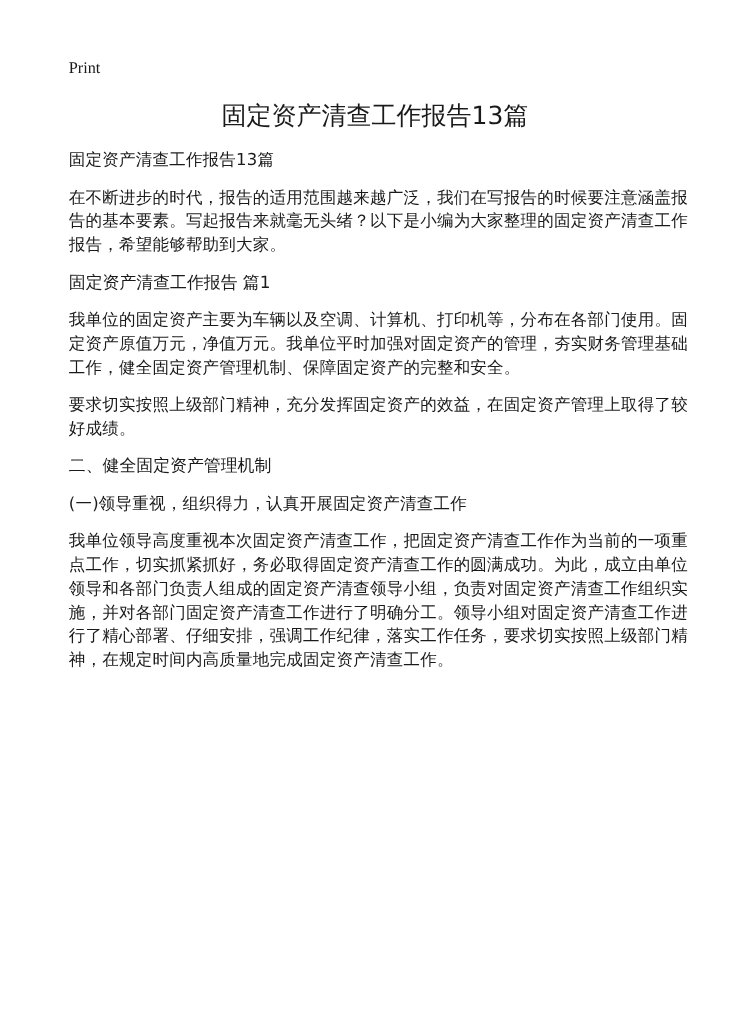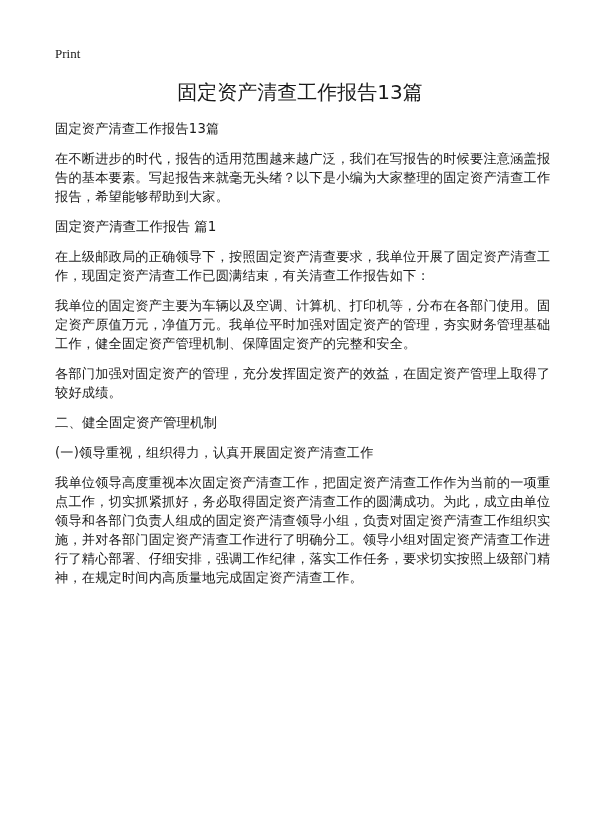--- a/index.html
+++ b/index.html
@@ -14,19 +14,18 @@
 </head>
 <body>
 
 <div class="print">Print</div>
 <h1 class="title">固定资产清查工作报告13篇</h1>
 
 <div class="content">
   <p class="p">固定资产清查工作报告13篇</p>
   <p class="p">在不断进步的时代，报告的适用范围越来越广泛，我们在写报告的时候要注意涵盖报告的基本要素。写起报告来就毫无头绪？以下是小编为大家整理的固定资产清查工作报告，希望能够帮助到大家。</p>
   <p class="h">固定资产清查工作报告 篇1</p>
-  <p class="p">在上级邮政局的正确领导下，按照固定资产清查要求，我单位开展了固定资产清查工作，现固定资产清查工作已圆满结束，有关清查工作报告如下：</p>
   <p class="p">我单位的固定资产主要为车辆以及空调、计算机、打印机等，分布在各部门使用。固定资产原值万元，净值万元。我单位平时加强对固定资产的管理，夯实财务管理基础工作，健全固定资产管理机制、保障固定资产的完整和安全。</p>
-  <p class="p">各部门加强对固定资产的管理，充分发挥固定资产的效益，在固定资产管理上取得了较好成绩。</p>
+  <p class="p">要求切实按照上级部门精神，充分发挥固定资产的效益，在固定资产管理上取得了较好成绩。</p>
   <p class="h">二、健全固定资产管理机制</p>
   <p class="p">(一)领导重视，组织得力，认真开展固定资产清查工作</p>
   <p class="p">我单位领导高度重视本次固定资产清查工作，把固定资产清查工作作为当前的一项重点工作，切实抓紧抓好，务必取得固定资产清查工作的圆满成功。为此，成立由单位领导和各部门负责人组成的固定资产清查领导小组，负责对固定资产清查工作组织实施，并对各部门固定资产清查工作进行了明确分工。领导小组对固定资产清查工作进行了精心部署、仔细安排，强调工作纪律，落实工作任务，要求切实按照上级部门精神，在规定时间内高质量地完成固定资产清查工作。</p>
 </div>
 
 </body></html>

